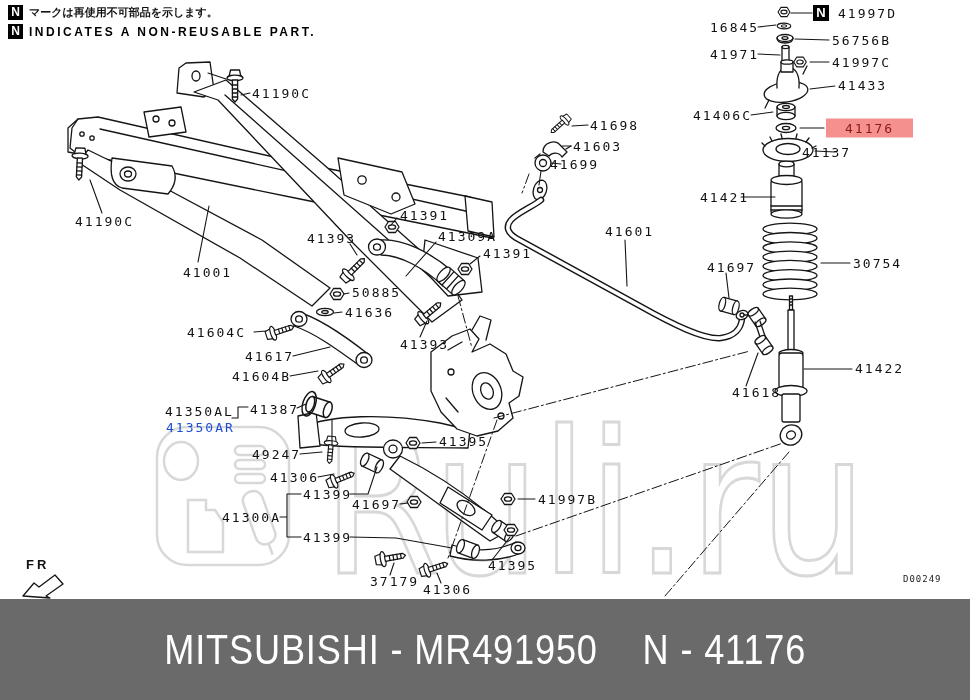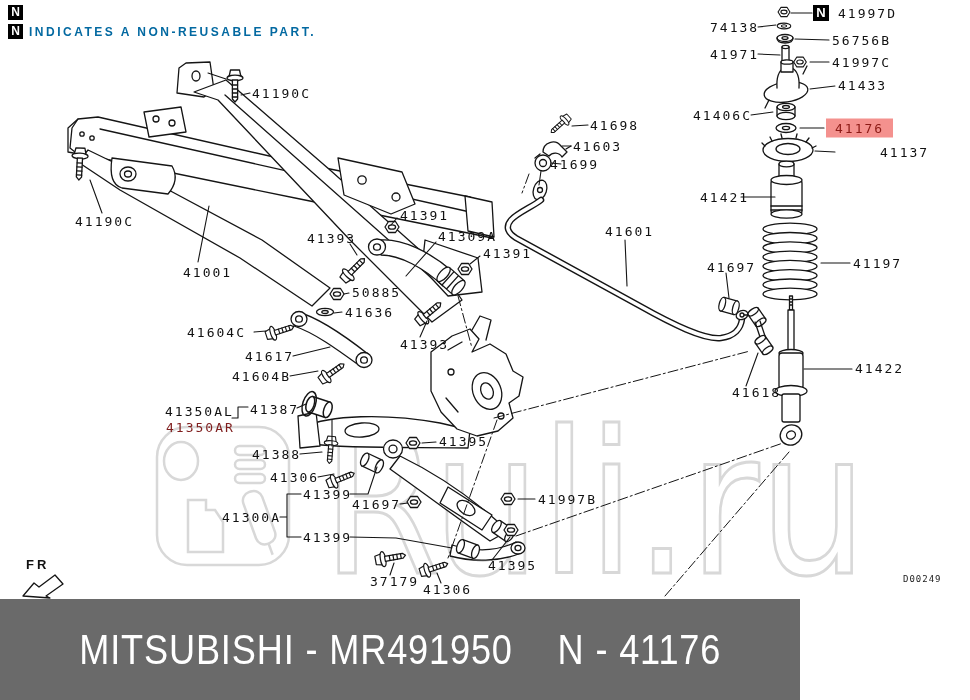--- a/index.html
+++ b/index.html
@@ -5,32 +5,32 @@
   html,body{margin:0;padding:0;background:#fff;}
   .stage{position:relative;width:970px;height:700px;background:#fff;overflow:hidden;
          font-family:"Liberation Sans",sans-serif;}
   .stage svg{position:absolute;left:0;top:0;}
   
   .legend{position:absolute;left:8px;top:5px;}
   .legend-row{display:flex;align-items:center;gap:6px;margin-bottom:4px;}
   .nbox{display:inline-flex;width:15px;height:15px;background:#000;color:#fff;
         font:bold 12px/15px "Liberation Sans",sans-serif;align-items:center;justify-content:center;flex:0 0 auto;}
   .legend-jp{font:bold 11px "Liberation Sans",sans-serif;color:#111;}
-  .legend-en{font:bold 12px "Liberation Sans",sans-serif;letter-spacing:2.5px;color:#0369a1;}
+  .legend-en{font:bold 12px "Liberation Sans",sans-serif;letter-spacing:2.5px;color:#000000;}
   
   .lbl{position:absolute;font:13px "DejaVu Sans Mono",monospace;letter-spacing:2px;color:#111;
        transform:translateY(-50%);white-space:nowrap;line-height:17px;}
-  .lbl.gray{color:#7f1d1d;}
-  .lbl.hl{background:#F4918E;color:#8C1A15;padding:1px 9px;}
+  .lbl.gray{color:#1d4ed8;}
+  .lbl.hl{background:#F4918E;color:#8C1A15;padding:1px 19px;}
   .nbox-float{position:absolute;left:813px;top:5px;width:16px;height:16px;
         background:#000;color:#fff;font:bold 13px/16px "Liberation Sans",sans-serif;text-align:center;}
   .fr{position:absolute;left:26px;top:557px;font:bold 13px "Liberation Sans",sans-serif;letter-spacing:3px;color:#111;}
   .docnum{position:absolute;left:903px;top:574px;font:9px "DejaVu Sans Mono",monospace;letter-spacing:1px;color:#222;}
   
-  .footer{position:absolute;left:0;top:599px;width:800px;height:101px;background:#6A6A6A;
+  .footer{position:absolute;left:0;top:599px;width:970px;height:101px;background:#6A6A6A;
           display:flex;align-items:center;justify-content:center;}
   .footer-inner{display:flex;gap:52px;transform:scaleX(0.86);color:#fff;
           font:42px "Liberation Sans",sans-serif;letter-spacing:1px;white-space:nowrap;}
 </style>
 </head>
 <body>
 
 <div class="stage">
 
   <svg width="970" height="600" viewBox="0 0 970 600">
@@ -347,20 +347,21 @@
         <path d="M529,174 L522,193"></path>
       </g>
 
       <path fill="#fff" d="M23,596 L34,583 L39,587 L55,575 L63,584 L46,596 L50,598 Z"></path>
     </g>
   </svg>
 
   <div class="legend">
     <div class="legend-row">
       <span class="nbox">N</span>
+      <span class="legend-jp">マークは再使用不可部品を示します。</span>
     </div>
     <div class="legend-row">
       <span class="nbox">N</span>
       <span class="legend-en">INDICATES A NON-REUSABLE PART.</span>
     </div>
   </div>
 
   <div class="nbox-float">N</div>
 
   <div class="lbl" style="left:252px;top:93px">41190C</div>
@@ -376,44 +377,44 @@
   <div class="lbl" style="left:483px;top:253px">41391</div>
   <div class="lbl" style="left:352px;top:292px">50885</div>
   <div class="lbl" style="left:345px;top:312px">41636</div>
   <div class="lbl" style="left:187px;top:332px">41604C</div>
   <div class="lbl" style="left:245px;top:356px">41617</div>
   <div class="lbl" style="left:232px;top:376px">41604B</div>
   <div class="lbl" style="left:400px;top:344px">41393</div>
   <div class="lbl" style="left:165px;top:411px">41350AL</div>
   <div class="lbl gray" style="left:166px;top:427px">41350AR</div>
   <div class="lbl" style="left:250px;top:409px">41387</div>
-  <div class="lbl" style="left:252px;top:454px">41388</div>
+  <div class="lbl" style="left:252px;top:454px">49247</div>
   <div class="lbl" style="left:270px;top:477px">41306</div>
   <div class="lbl" style="left:303px;top:494px">41399</div>
   <div class="lbl" style="left:352px;top:504px">41697</div>
   <div class="lbl" style="left:222px;top:517px">41300A</div>
   <div class="lbl" style="left:303px;top:537px">41399</div>
   <div class="lbl" style="left:370px;top:581px">37179</div>
   <div class="lbl" style="left:423px;top:589px">41306</div>
   <div class="lbl" style="left:439px;top:441px">41395</div>
   <div class="lbl" style="left:488px;top:565px">41395</div>
   <div class="lbl" style="left:538px;top:499px">41997B</div>
   <div class="lbl" style="left:732px;top:392px">41618</div>
   <div class="lbl" style="left:855px;top:368px">41422</div>
   <div class="lbl" style="left:707px;top:267px">41697</div>
-  <div class="lbl" style="left:853px;top:263px">41197</div>
+  <div class="lbl" style="left:853px;top:263px">30754</div>
   <div class="lbl" style="left:700px;top:197px">41421</div>
-  <div class="lbl" style="left:880px;top:152px">41137</div>
+  <div class="lbl" style="left:802px;top:152px">41137</div>
   <div class="lbl hl" style="left:826px;top:128px">41176</div>
   <div class="lbl" style="left:693px;top:115px">41406C</div>
   <div class="lbl" style="left:838px;top:85px">41433</div>
   <div class="lbl" style="left:832px;top:62px">41997C</div>
   <div class="lbl" style="left:710px;top:54px">41971</div>
   <div class="lbl" style="left:832px;top:40px">56756B</div>
-  <div class="lbl" style="left:710px;top:27px">74138</div>
+  <div class="lbl" style="left:710px;top:27px">16845</div>
   <div class="lbl" style="left:838px;top:13px">41997D</div>
 
   <div class="fr">FR</div>
   <div class="docnum">D00249</div>
 
   <div class="footer">
     <div class="footer-inner">
       <span>MITSUBISHI - MR491950</span>
       <span>N - 41176</span>
     </div>

